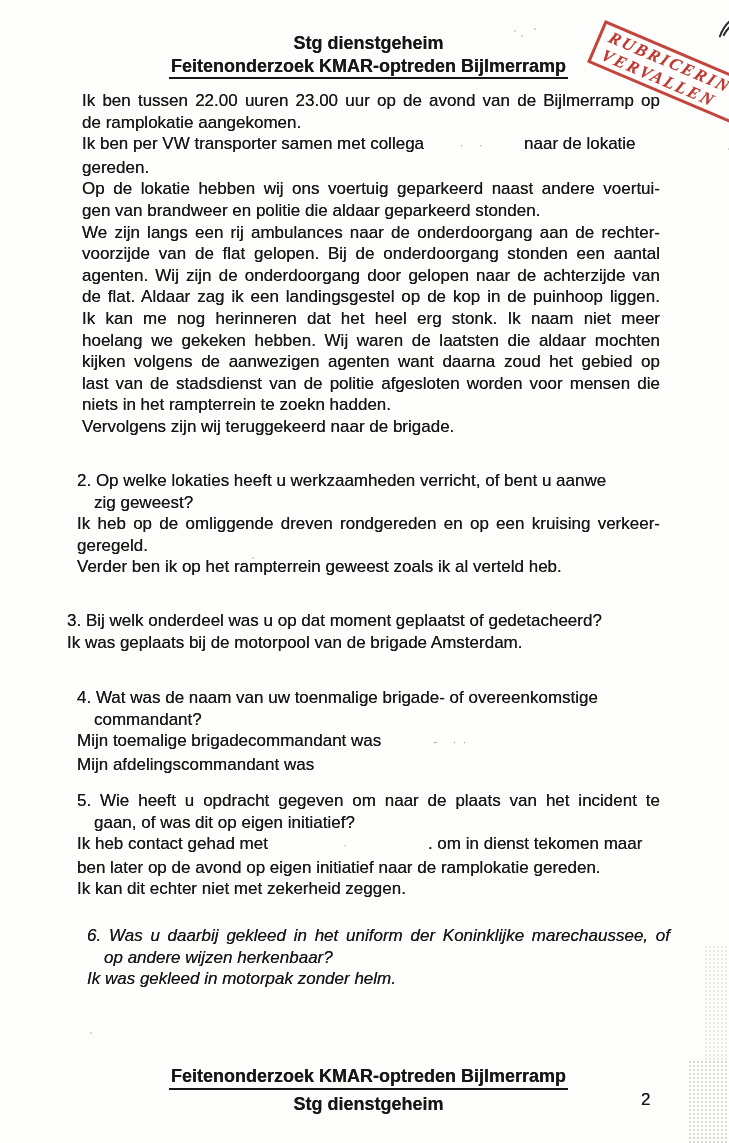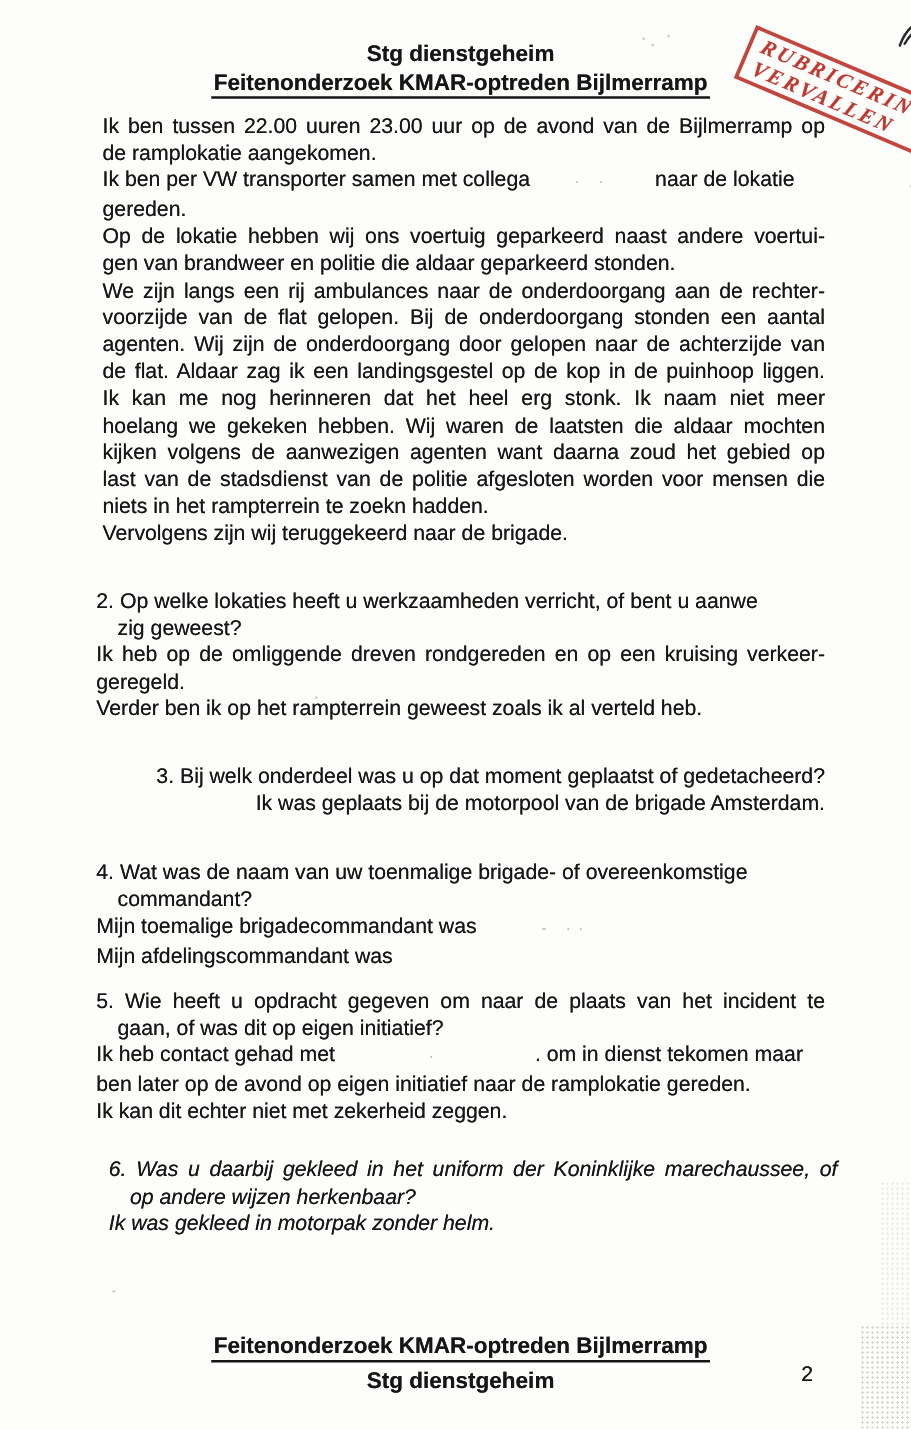--- a/index.html
+++ b/index.html
@@ -13,21 +13,21 @@
   
   .header{position:absolute;left:57px;top:33px;width:583px;text-align:center;}
   .h-class{font-weight:700;font-size:18px;line-height:20px;}
   .h-title-wrap{margin-top:3px;}
   .h-title{display:inline-block;font-weight:700;font-size:18px;line-height:20px;
            border-bottom:2px solid #161616;padding:0 2px 1px 2px;}
   
   .sec{position:absolute;font-size:17px;line-height:21.6px;}
   .s-p1{left:62px;top:90px;width:578px;}
   .s-q2{left:57px;top:470px;width:583px;}
-  .s-q3{left:57px;top:610px;width:583px;text-align:right;}
+  .s-q3{left:47px;top:610px;width:583px;}
   .s-q4{left:57px;top:687px;width:583px;}
   .s-q5{left:57px;top:790px;width:583px;}
   .s-q6{left:67px;top:925px;width:583px;font-style:italic;}
   .ln{min-height:21.6px;}
   .j{text-align:justify;text-align-last:justify;}
   .ind{padding-left:17px;}
   .gap{display:inline-block;vertical-align:baseline;color:#a8a8a8;
        font-size:12px;letter-spacing:6px;text-shadow:none;}
   .g1{width:100px;text-align:center;}
   .g2{width:118px;text-align:left;padding-left:52px;box-sizing:border-box;}

